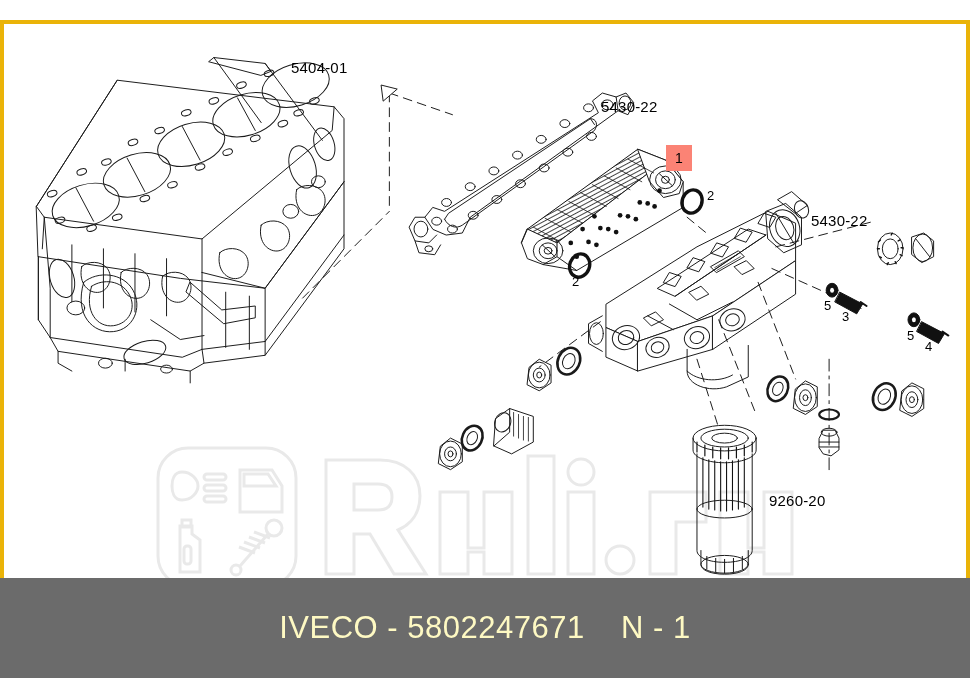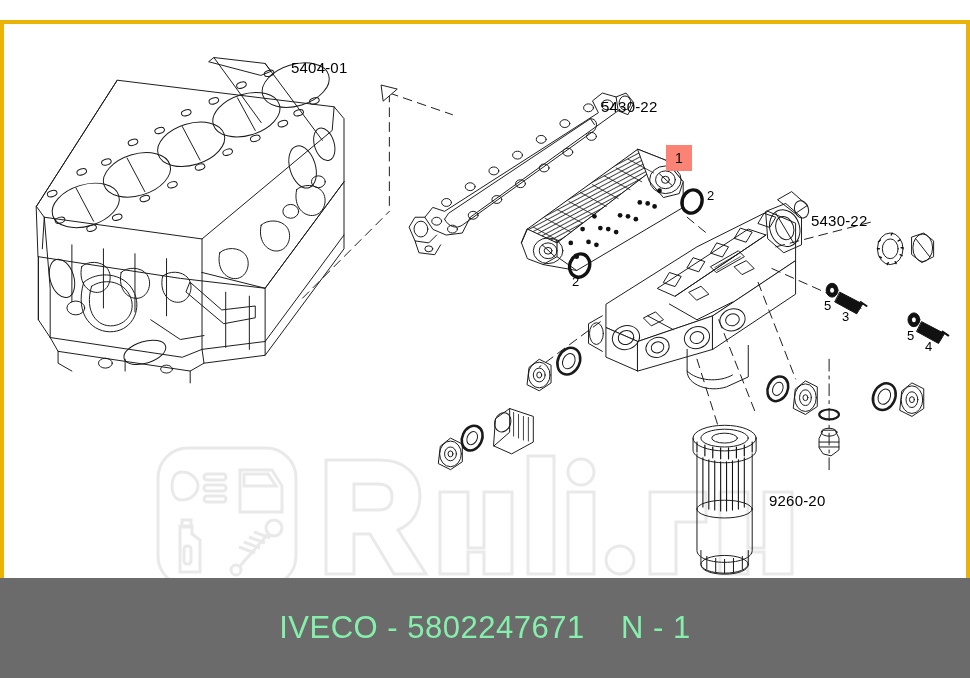--- a/index.html
+++ b/index.html
@@ -90,21 +90,21 @@
     width: 970px;
     height: 100px;
     background: #6b6b6b;
     display: flex;
     align-items: center;
     justify-content: center;
   }
   #footer-text {
     font-family: "Liberation Sans", sans-serif;
     font-size: 31px;
-    color: #86efac;
+    color: #fef9c3;
     letter-spacing: 0.5px;
     white-space: pre;
   }
 </style>
 </head>
 <body>
 
 <div id="page">
 
   <div id="diagram-frame">

